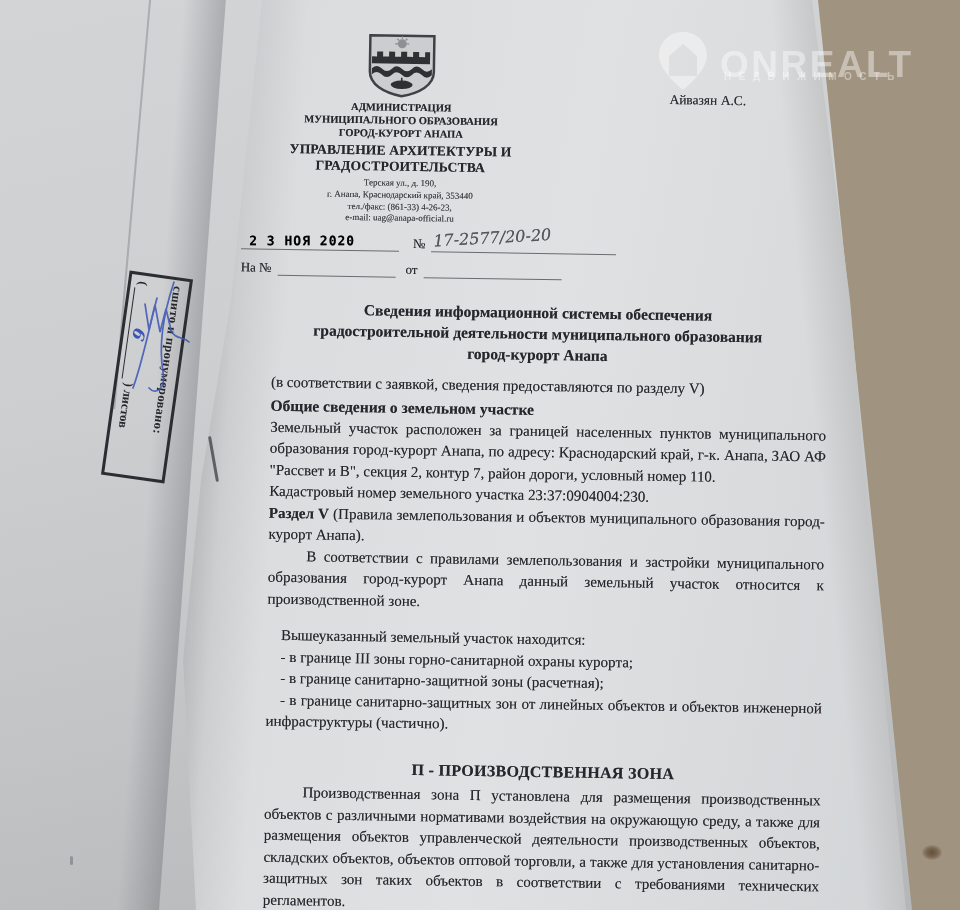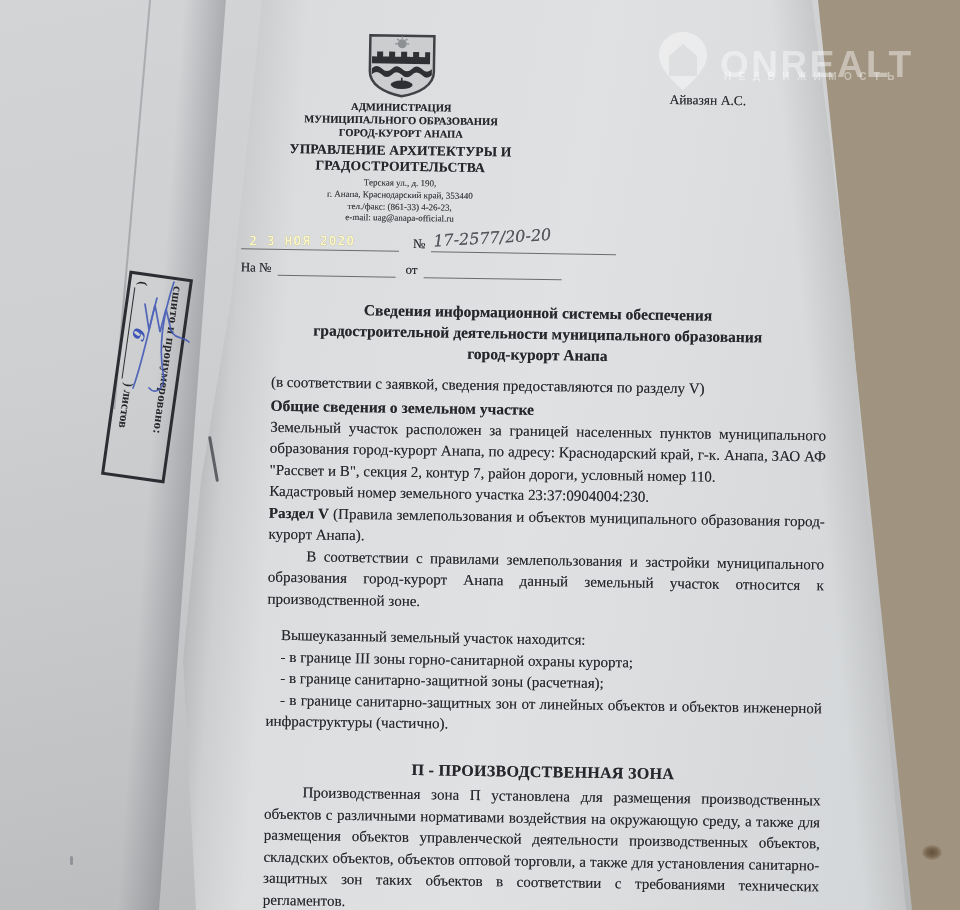--- a/index.html
+++ b/index.html
@@ -64,21 +64,21 @@
     text-shadow:0 0 0.5px rgba(38,38,44,0.55);}
   .header-col{width:292px;margin-left:14px;text-align:center;}
   .arms{display:block;margin:36px auto 4px auto;}
   .org{font-weight:bold;font-size:10.5px;line-height:1.22;font-family:"Liberation Serif",serif;}
   .dept{font-weight:bold;font-size:13.5px;line-height:1.18;margin-top:3px;letter-spacing:.2px;}
   .addr{font-size:9px;line-height:1.3;margin-top:3px;color:#3c3d42;}
   .recipient{position:absolute;left:428px;top:90px;font-size:13.5px;color:#2b2c31;}
 
   .ref-row{display:flex;align-items:flex-end;margin:10px 0 0 2px;font-size:13px;}
   .date-box{display:inline-block;width:150px;border-bottom:1.2px solid #6b6c70;text-align:left;padding-left:8px;}
-  .date-stamp{font-family:"DejaVu Sans Mono",monospace;font-weight:bold;color:#fef9c3;
+  .date-stamp{font-family:"DejaVu Sans Mono",monospace;font-weight:bold;color:#000000;
     font-size:13px;letter-spacing:1px;display:inline-block;transform:rotate(-1deg);}
   .num-label{margin:0 6px 0 14px;}
   .num-box{display:inline-block;width:185px;border-bottom:1.2px solid #6b6c70;position:relative;height:16px;}
   .hand-num{position:absolute;left:2px;top:-8px;font-family:"DejaVu Serif",serif;font-style:italic;
     color:#54555c;font-size:16px;transform:rotate(-4deg);white-space:nowrap;}
   .ref-row2{display:flex;align-items:flex-end;margin:10px 0 0 2px;font-size:13px;}
   .blank-line{display:inline-block;border-bottom:1.2px solid #6b6c70;height:14px;}
   .b1{width:118px;margin:0 10px 0 6px;}
   .b2{width:138px;margin-left:6px;}
 

